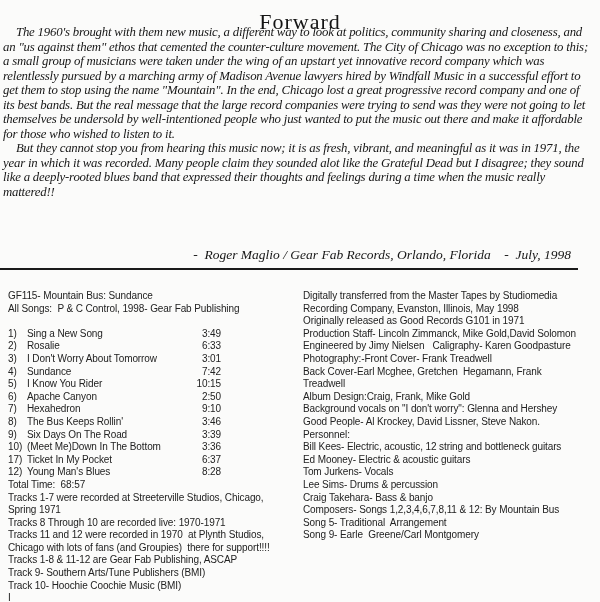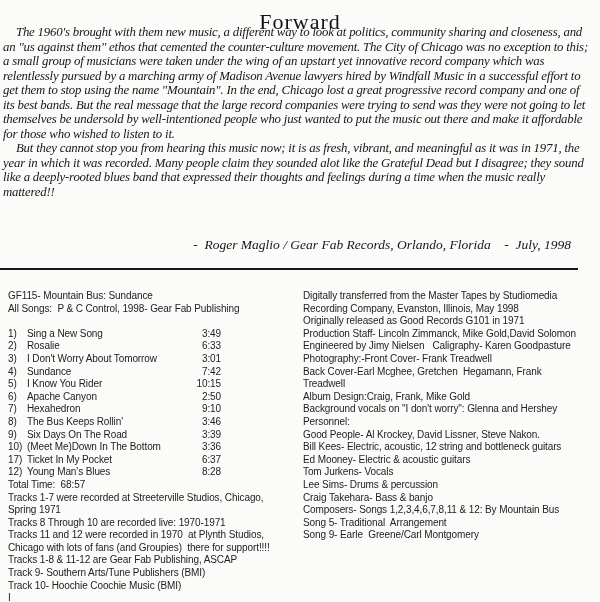--- a/index.html
+++ b/index.html
@@ -13,21 +13,21 @@
     font-family:"Liberation Serif",serif;font-weight:400;
     font-size:22px;letter-spacing:1px;text-align:center;color:#141414;
   }
   .fwd-body{
     position:absolute;left:3px;right:10px;top:25px;
     font-family:"Liberation Serif",serif;font-style:italic;
     font-size:12.8px;line-height:14.5px;letter-spacing:-0.2px;color:#161616;
   }
   .fwd-body p{margin:0;text-indent:13px;}
   .byline{
-    position:absolute;top:237px;right:29px;
+    position:absolute;top:247px;right:29px;
     font-family:"Liberation Serif",serif;font-style:italic;
     font-size:13.5px;white-space:pre;color:#161616;
   }
   .divider{position:absolute;top:268px;left:0;width:578px;height:2px;background:#1a1a1a;}
   .col{
     position:absolute;color:#222;
     font-size:10px;line-height:12.6px;letter-spacing:-0.1px;
   }
   .col-left{left:8px;top:290px;width:292px;}
   .col-right{left:303px;top:290px;width:295px;}
@@ -138,22 +138,22 @@
         <div class="cred-line">Digitally transferred from the Master Tapes by Studiomedia</div>
         <div class="cred-line">Recording Company, Evanston, Illinois, May 1998</div>
         <div class="cred-line">Originally released as Good Records G101 in 1971</div>
         <div class="cred-line">Production Staff- Lincoln Zimmanck, Mike Gold,David Solomon</div>
         <div class="cred-line">Engineered by Jimy Nielsen   Caligraphy- Karen Goodpasture</div>
         <div class="cred-line">Photography:-Front Cover- Frank Treadwell</div>
         <div class="cred-line">Back Cover-Earl Mcghee, Gretchen  Hegamann, Frank</div>
         <div class="cred-line">Treadwell</div>
         <div class="cred-line">Album Design:Craig, Frank, Mike Gold</div>
         <div class="cred-line">Background vocals on "I don't worry": Glenna and Hershey</div>
+        <div class="cred-line">Good People- Al Krockey, David Lissner, Steve Nakon.</div>
         <div class="cred-line">Personnel:</div>
-        <div class="cred-line">Good People- Al Krockey, David Lissner, Steve Nakon.</div>
         <div class="cred-line">Bill Kees- Electric, acoustic, 12 string and bottleneck guitars</div>
         <div class="cred-line">Ed Mooney- Electric &amp; acoustic guitars</div>
         <div class="cred-line">Tom Jurkens- Vocals</div>
         <div class="cred-line">Lee Sims- Drums &amp; percussion</div>
         <div class="cred-line">Craig Takehara- Bass &amp; banjo</div>
         <div class="cred-line">Composers- Songs 1,2,3,4,6,7,8,11 &amp; 12: By Mountain Bus</div>
         <div class="cred-line">Song 5- Traditional  Arrangement</div>
         <div class="cred-line">Song 9- Earle  Greene/Carl Montgomery</div>
       </div>
   </div>

